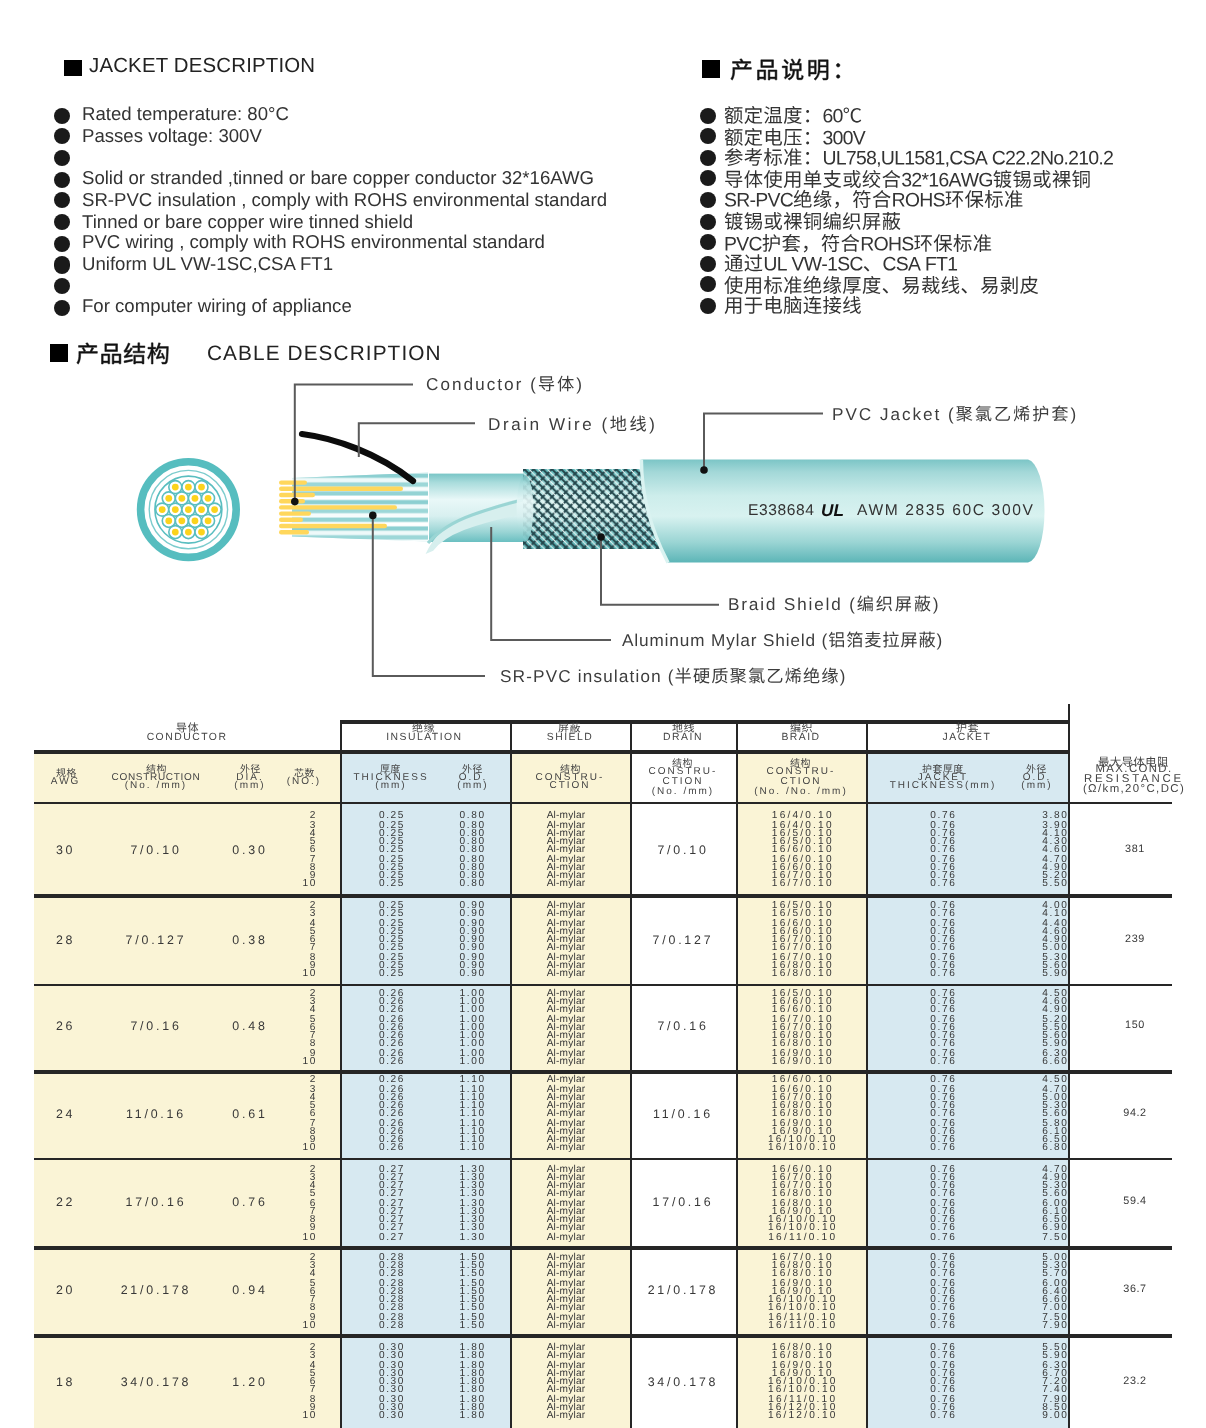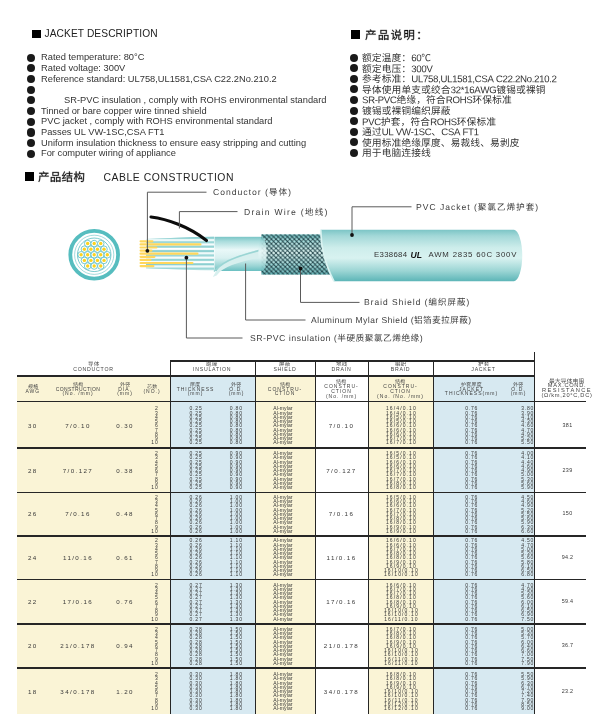--- a/index.html
+++ b/index.html
@@ -22,34 +22,33 @@
         <use href="#g4ea7" transform="translate(0.00,0) scale(0.011500,-0.011500)" fill="#111" stroke="#111" stroke-width="22"></use>
         <use href="#g54c1" transform="translate(12.80,0) scale(0.011500,-0.011500)" fill="#111" stroke="#111" stroke-width="22"></use>
         <use href="#g8bf4" transform="translate(25.60,0) scale(0.011500,-0.011500)" fill="#111" stroke="#111" stroke-width="22"></use>
         <use href="#g660e" transform="translate(38.40,0) scale(0.011500,-0.011500)" fill="#111" stroke="#111" stroke-width="22"></use>
         <use href="#gff1a" transform="translate(51.20,0) scale(0.011500,-0.011500)" fill="#111" stroke="#111" stroke-width="22"></use>
       </g>
     </svg>
 <div class="dot" style="left:27.3px;top:53.6px;width:8.2px;height:8.2px"></div>
 <div class="abs" style="left:41px;top:52.2px;font-size:9.3px;color:#333;white-space:nowrap;">Rated temperature: 80°C</div>
 <div class="dot" style="left:27.3px;top:64.3px;width:8.2px;height:8.2px"></div>
-<div class="abs" style="left:41px;top:62.879999999999995px;font-size:9.3px;color:#333;white-space:nowrap;">Rated voltage: 300V</div>
+<div class="abs" style="left:41px;top:62.879999999999995px;font-size:9.3px;color:#333;white-space:nowrap;">Passes voltage: 300V</div>
 <div class="dot" style="left:27.3px;top:75.0px;width:8.2px;height:8.2px"></div>
-<div class="abs" style="left:41px;top:73.56px;font-size:9.3px;color:#333;white-space:nowrap;">Reference standard: UL758,UL1581,CSA C22.2No.210.2</div>
 <div class="dot" style="left:27.3px;top:85.6px;width:8.2px;height:8.2px"></div>
+<div class="abs" style="left:41px;top:84.24000000000001px;font-size:9.3px;color:#333;white-space:nowrap;">Solid or stranded ,tinned or bare copper conductor 32*16AWG</div>
 <div class="dot" style="left:27.3px;top:96.3px;width:8.2px;height:8.2px"></div>
-<div class="abs" style="left:41px;top:94.92px;font-size:9.3px;color:#333;white-space:nowrap;margin-left:23px;">SR-PVC insulation , comply with ROHS environmental standard</div>
+<div class="abs" style="left:41px;top:94.92px;font-size:9.3px;color:#333;white-space:nowrap;">SR-PVC insulation , comply with ROHS environmental standard</div>
 <div class="dot" style="left:27.3px;top:107.0px;width:8.2px;height:8.2px"></div>
 <div class="abs" style="left:41px;top:105.6px;font-size:9.3px;color:#333;white-space:nowrap;">Tinned or bare copper wire tinned shield</div>
 <div class="dot" style="left:27.3px;top:117.7px;width:8.2px;height:8.2px"></div>
-<div class="abs" style="left:41px;top:116.28px;font-size:9.3px;color:#333;white-space:nowrap;">PVC jacket , comply with ROHS environmental standard</div>
+<div class="abs" style="left:41px;top:116.28px;font-size:9.3px;color:#333;white-space:nowrap;">PVC wiring , comply with ROHS environmental standard</div>
 <div class="dot" style="left:27.3px;top:128.4px;width:8.2px;height:8.2px"></div>
-<div class="abs" style="left:41px;top:126.95999999999998px;font-size:9.3px;color:#333;white-space:nowrap;">Passes UL VW-1SC,CSA FT1</div>
+<div class="abs" style="left:41px;top:126.95999999999998px;font-size:9.3px;color:#333;white-space:nowrap;">Uniform UL VW-1SC,CSA FT1</div>
 <div class="dot" style="left:27.3px;top:139.0px;width:8.2px;height:8.2px"></div>
-<div class="abs" style="left:41px;top:137.64px;font-size:9.3px;color:#333;white-space:nowrap;">Uniform insulation thickness to ensure easy stripping and cutting</div>
 <div class="dot" style="left:27.3px;top:149.7px;width:8.2px;height:8.2px"></div>
 <div class="abs" style="left:41px;top:148.32px;font-size:9.3px;color:#333;white-space:nowrap;">For computer wiring of appliance</div>
 <div class="dot" style="left:350.2px;top:53.6px;width:8.2px;height:8.2px"></div>
 <svg class="ln" style="left:362.00px;top:51.12px" width="71" height="14">
       <g transform="translate(0,10.19)">
         <use href="#g989d" transform="translate(0.00,0) scale(0.009700,-0.009700)" fill="#333"></use>
         <use href="#g5b9a" transform="translate(9.85,0) scale(0.009700,-0.009700)" fill="#333"></use>
         <use href="#g6e29" transform="translate(19.70,0) scale(0.009700,-0.009700)" fill="#333"></use>
         <use href="#g5ea6" transform="translate(29.55,0) scale(0.009700,-0.009700)" fill="#333"></use>
         <use href="#gff1a" transform="translate(39.40,0) scale(0.009700,-0.009700)" fill="#333"></use>
@@ -254,21 +253,21 @@
     </svg>
 <div class="sq" style="left:25px;top:172.3px;width:9px;height:9px"></div>
 <svg class="ln" style="left:37.50px;top:168.93px" width="49" height="16">
       <g transform="translate(0,12.08)">
         <use href="#g4ea7" transform="translate(0.00,0) scale(0.011500,-0.011500)" fill="#111" stroke="#111" stroke-width="22"></use>
         <use href="#g54c1" transform="translate(11.80,0) scale(0.011500,-0.011500)" fill="#111" stroke="#111" stroke-width="22"></use>
         <use href="#g7ed3" transform="translate(23.60,0) scale(0.011500,-0.011500)" fill="#111" stroke="#111" stroke-width="22"></use>
         <use href="#g6784" transform="translate(35.40,0) scale(0.011500,-0.011500)" fill="#111" stroke="#111" stroke-width="22"></use>
       </g>
     </svg>
-<div class="abs" style="left:103.5px;top:171.5px;font-size:10.4px;color:#222;letter-spacing:0.55px;white-space:nowrap;">CABLE CONSTRUCTION</div>
+<div class="abs" style="left:103.5px;top:171.5px;font-size:10.4px;color:#222;letter-spacing:0.55px;white-space:nowrap;">CABLE DESCRIPTION</div>
 <svg class="abs" style="left:0;top:182px" width="603" height="168" viewBox="0 182 603 168">
 <defs>
 <linearGradient id="gTube" x1="0" y1="0" x2="0" y2="1">
  <stop offset="0" stop-color="#79c5c6"></stop>
           <stop offset="0.13" stop-color="#a9dcdc"></stop>
  <stop offset="0.38" stop-color="#e9f8f8"></stop>
           <stop offset="0.62" stop-color="#d8f0f0"></stop>
  <stop offset="0.85" stop-color="#9bd5d5"></stop>
           <stop offset="1" stop-color="#6abfc1"></stop>
 </linearGradient>

